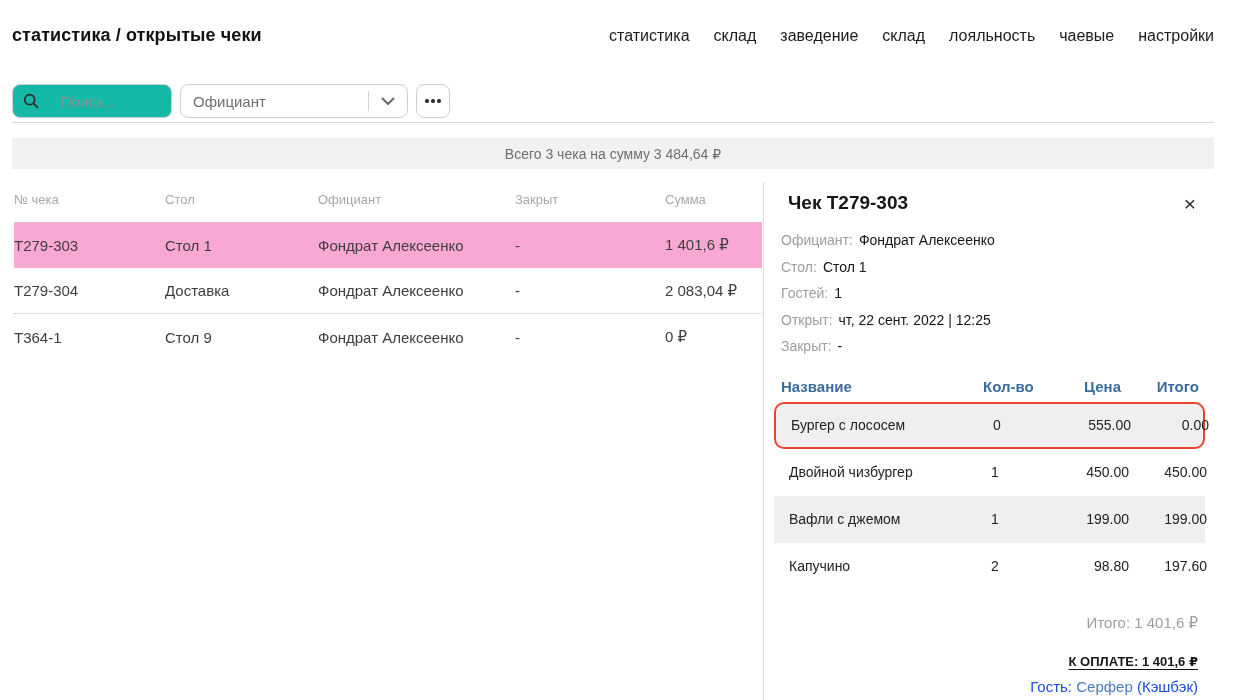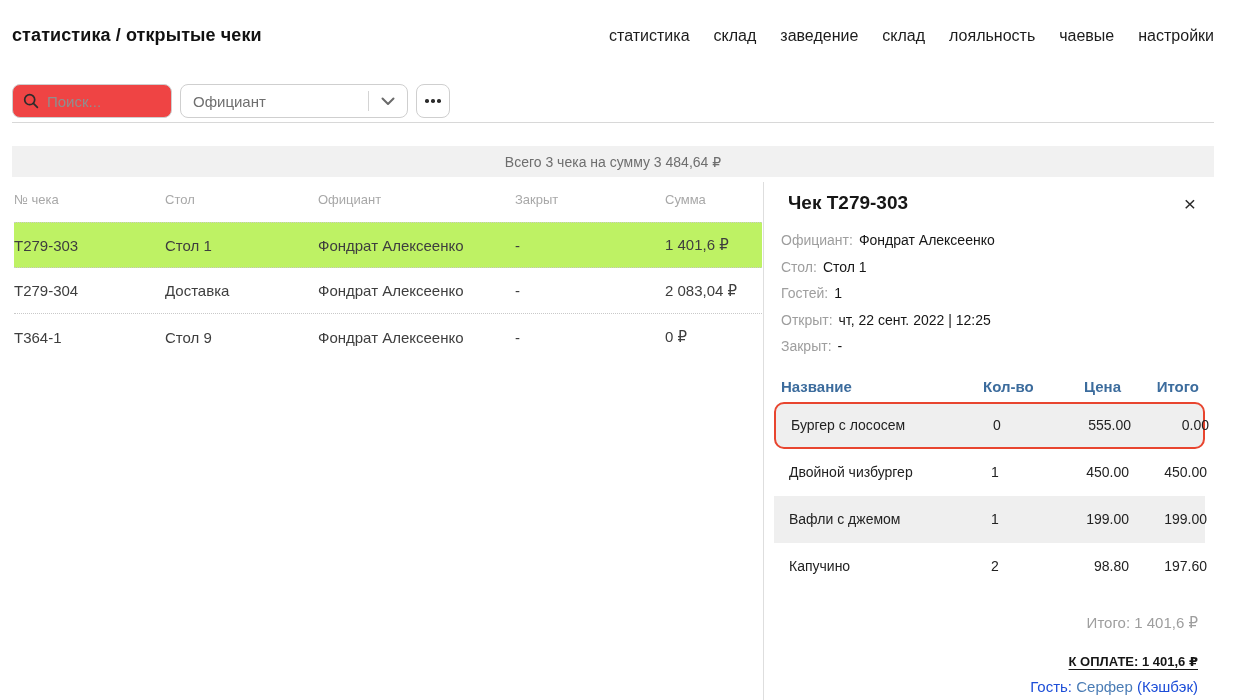--- a/index.html
+++ b/index.html
@@ -7,44 +7,44 @@
   body { font-family: "Liberation Sans", "DejaVu Sans", sans-serif; color: #1a1a1a; position: relative; }
 
   
   .top-bar { position: absolute; top: 25px; left: 12px; width: 1202px; display: flex; justify-content: space-between; align-items: center; }
   .page-title { font-size: 18px; font-weight: bold; color: #111; letter-spacing: .1px; }
   .main-nav { display: flex; gap: 24px; }
   .main-nav .nav-item { font-size: 16px; color: #1c1c1c; cursor: pointer; white-space: nowrap; }
 
   
   .toolbar { position: absolute; top: 84px; left: 12px; display: flex; gap: 8px; }
-  .search-box { width: 160px; height: 34px; border: 1px solid #cfcfcf; border-radius: 8px; display: flex; align-items: center; padding: 0 10px; gap: 8px; background: #ef4444; }
+  .search-box { width: 160px; height: 34px; border: 1px solid #cfcfcf; border-radius: 8px; display: flex; align-items: center; padding: 0 10px; gap: 22px; background: #14b8a6; }
   .search-box input { border: none; outline: none; width: 100%; font-size: 15px; color: #333; font-family: inherit; background: transparent; }
   .search-box input::placeholder { color: #8f8f8f; }
   .select-box { width: 228px; height: 34px; border: 1px solid #cfcfcf; border-radius: 8px; display: flex; align-items: center; padding: 0 0 0 12px; background: #fff; cursor: pointer; }
   .select-label { flex: 1; font-size: 15px; color: #6f6f6f; }
   .select-divider { width: 1px; height: 20px; background: #d4d4d4; }
   .select-chevron { width: 38px; display: flex; align-items: center; justify-content: center; }
   .more-btn { width: 34px; height: 34px; border: 1px solid #cfcfcf; border-radius: 8px; background: #fff; display: flex; align-items: center; justify-content: center; gap: 2.5px; cursor: pointer; }
   .more-btn i { width: 3.5px; height: 3.5px; border-radius: 50%; background: #2c2c2c; display: block; }
 
   .header-divider { position: absolute; top: 122px; left: 12px; width: 1202px; height: 1px; background: #d8d8d8; }
 
   
-  .summary-bar { position: absolute; top: 138px; left: 12px; width: 1202px; height: 31px; background: #f1f1f1; display: flex; align-items: center; justify-content: center; margin-top: 8px; }
+  .summary-bar { position: absolute; top: 138px; left: 12px; width: 1202px; height: 31px; background: #f1f1f1; display: flex; align-items: center; justify-content: center; }
   .summary-bar span { font-size: 14px; color: #6e6e6e; }
 
   
   .checks-table { position: absolute; top: 190px; left: 14px; width: 748px; }
   .checks-grid { display: grid; grid-template-columns: 151px 153px 197px 150px auto; align-items: center; }
   .checks-head { height: 18px; }
   .checks-head span { font-size: 13px; color: #a8a8a8; }
   .checks-rows { margin-top: 14px; }
   .check-row { height: 46px; font-size: 15px; color: #3e3e3e; border-bottom: 1px dotted #c9c9c9; cursor: pointer; }
-  .check-row.selected { background: #bef264; border-top: 1px dotted #c9c9c9; }
+  .check-row.selected { background: #f9a8d4; border-top: 1px dotted #c9c9c9; }
   .check-row.last { border-bottom: none; }
 
   
   .check-panel { position: absolute; top: 182px; left: 763px; width: 451px; height: 518px; border-left: 1px solid #dedede; padding: 10px 16px 0 17px; }
   .panel-header { display: flex; justify-content: space-between; align-items: center; }
   .panel-title { font-size: 19px; font-weight: 600; color: #161616; margin-left: 7px; }
   .close-btn { background: none; border: none; font-size: 21px; line-height: 1; color: #2a2a2a; cursor: pointer; padding: 0 2px; font-family: inherit; }
   .panel-details { margin-top: 13px; }
   .detail-line { height: 26.5px; display: flex; align-items: center; gap: 6px; font-size: 14px; }
   .detail-label { color: #9e9e9e; }

